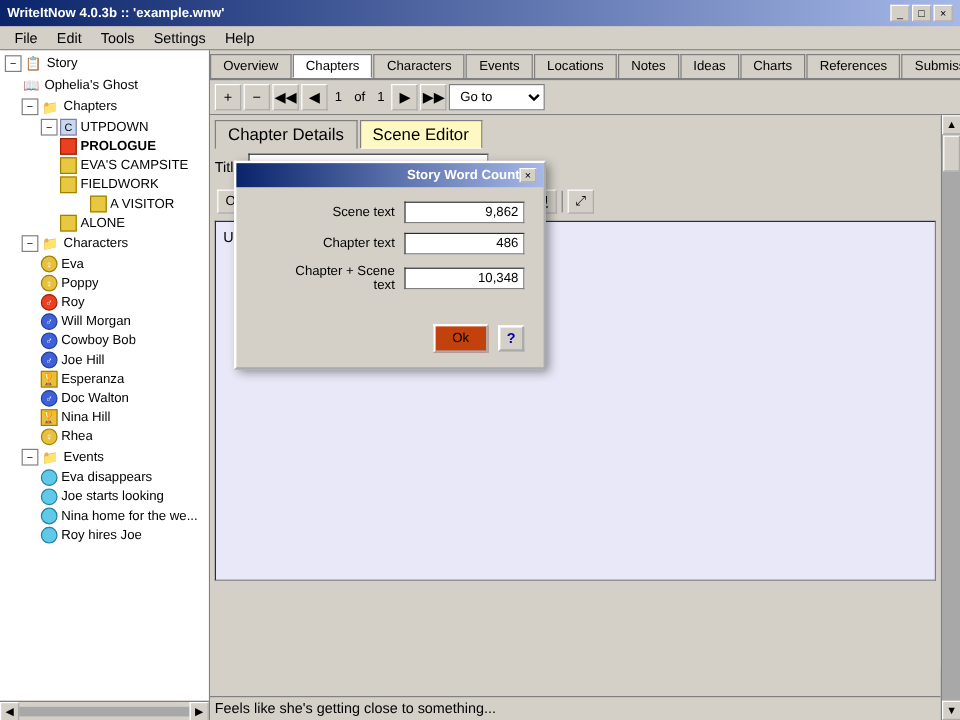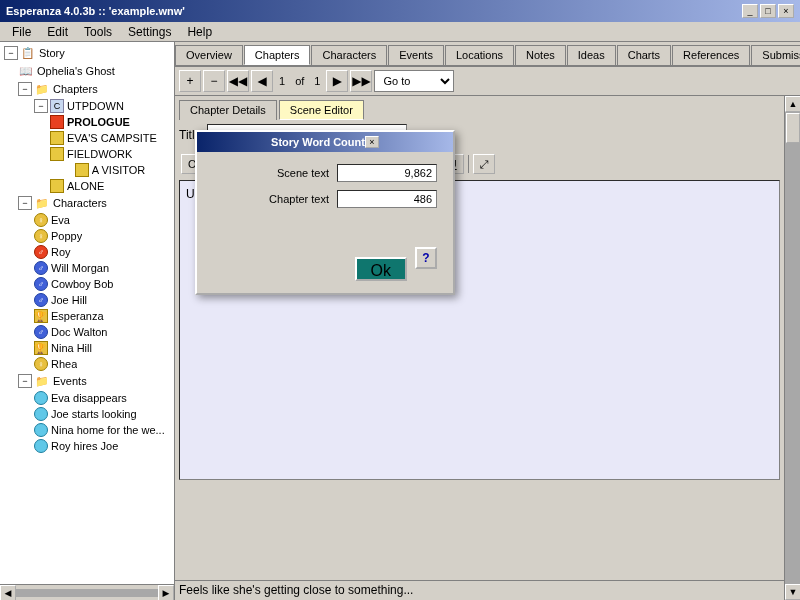--- a/index.html
+++ b/index.html
@@ -146,21 +146,21 @@
       display: flex;
       padding: 4px 4px 0;
       background: #d4d0c8;
     }
     .sub-tab {
       padding: 3px 10px;
       border: 1px solid #808080;
       border-bottom: none;
       background: #d4d0c8;
       cursor: pointer;
-      font-size: 11px;
+      font-size: 14px;
       margin-right: 2px;
     }
     .sub-tab.active {
       background: #fef9c3;
       border-bottom: 1px solid #ffffff;
     }
 
     
     .panel {
       flex: 1;
@@ -234,21 +234,21 @@
       border: 2px outset #ffffff;
       box-shadow: 3px 3px 8px rgba(0,0,0,0.4);
       z-index: 200;
     }
     .modal-title-bar {
       background: linear-gradient(to right, #0a246a, #a6b8e8);
       color: white;
       padding: 3px 6px;
       display: flex;
       align-items: center;
-      justify-content: center;
+      justify-content: flex-end;
       height: 20px;
     }
     .modal-title { font-size: 11px; font-weight: bold; }
     .modal-close-btn {
       background: #d4d0c8;
       border: 1px outset #ffffff;
       width: 14px; height: 12px;
       font-size: 9px;
       cursor: pointer;
       display: flex; align-items: center; justify-content: center;
@@ -275,27 +275,26 @@
       text-align: right;
     }
     .modal-footer {
       display: flex;
       justify-content: flex-end;
       align-items: center;
       padding: 6px 16px 12px;
       gap: 8px;
     }
     .modal-btn {
-      background: #0f766e;
+      background: #c2410c;
       border: 2px outset #ffffff;
       padding: 3px 14px;
-      font-size: 16px;
+      font-size: 11px;
       cursor: pointer;
       height: 24px;
-      margin-top: 23px;
     }
     .help-btn {
       background: #d4d0c8;
       border: 2px outset #ffffff;
       width: 22px; height: 22px;
       font-size: 12px;
       cursor: pointer;
       display: flex; align-items: center; justify-content: center;
       font-weight: bold;
       color: #0000aa;
@@ -381,21 +380,21 @@
     .sidebar-scroll-area {
       flex: 1;
       overflow: hidden;
       background: white;
     }
   </style>
 </head>
 <body>
 
 <div class="title-bar">
-  <span class="title-bar-title">Esperanza 4.0.3b :: 'example.wnw'</span>
+  <span class="title-bar-title">WriteItNow 4.0.3b :: 'example.wnw'</span>
   <div class="title-bar-controls">
     <button class="title-bar-btn">_</button>
     <button class="title-bar-btn">□</button>
     <button class="title-bar-btn">×</button>
   </div>
 </div>
 
 <div class="menu-bar">
   <span class="menu-item">File</span>
   <span class="menu-item">Edit</span>
@@ -646,20 +645,24 @@
               </div>
               <div class="modal-body">
                 <div class="modal-row">
                   <label>Scene text</label>
                   <input class="modal-input" type="text" readonly="" value="9,862" style="">
                 </div>
                 <div class="modal-row">
                   <label>Chapter text</label>
                   <input class="modal-input" type="text" readonly="" value="486" style="">
                 </div>
+                <div class="modal-row">
+                  <label>Chapter + Scene text</label>
+                  <input class="modal-input" type="text" readonly="" value="10,348" style="">
+                </div>
               </div>
               <div class="modal-footer">
                 <button class="modal-btn">Ok</button>
                 <button class="help-btn">?</button>
               </div>
             </div>
           </div>
 
         </div>
 

